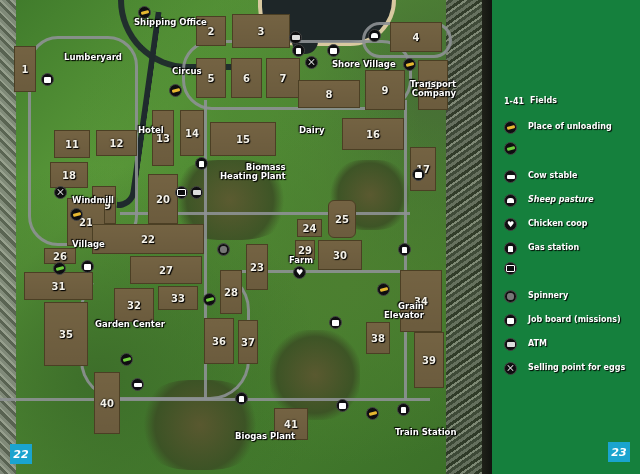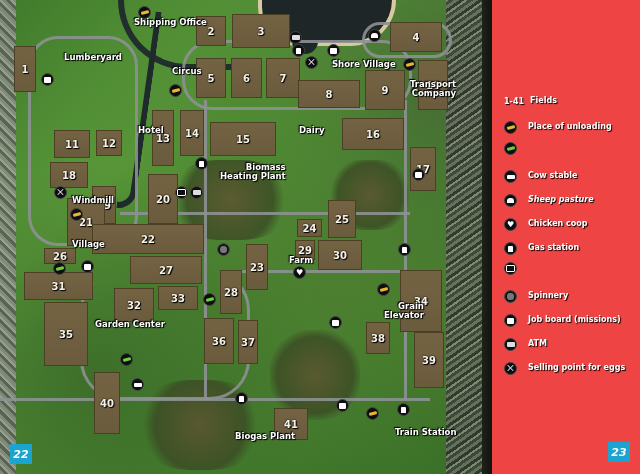--- a/index.html
+++ b/index.html
@@ -57,21 +57,21 @@
   .marker.chicken::after { content:"\2665"; color:#fff; font-size:8px; }
   .marker.equip::after { content:""; width:7px; height:5px; border:1px solid #fff; border-radius:1px; }
   .marker.atm::after { content:""; width:8px; height:5px; background:#ddd; border-radius:1px; }
   .marker.eggs::after { content:"\2A09"; color:#fff; font-size:8px; }
 
   #title-bar { position:absolute; left:0; top:24px; width:110px; height:19px; background:#232228; display:flex; align-items:center; padding-left:28px; }
   #title-bar span { color:#fff; font: italic bold 11px "DejaVu Sans", sans-serif; letter-spacing:-.3px; }
 
   .page-num { position:absolute; width:22px; height:20px; background:#1aa4cf; color:#fff; font: italic bold 11px "DejaVu Sans", sans-serif; display:flex; align-items:center; justify-content:center; }
 
-  #legend { position:absolute; left:492px; top:0; width:148px; height:474px; background:#ef4444; }
+  #legend { position:absolute; left:492px; top:0; width:148px; height:474px; background:#15803d; }
   .leg-row { position:absolute; left:12px; display:flex; align-items:center; }
   .leg-row .marker { position:static; margin-right:11px; flex:none; }
   .leg-text { color:#fff; font: bold 8px "DejaVu Sans", sans-serif; line-height:1.1; text-shadow: 1px 1px 1px #000; }
   .leg-key { color:#fff; font: bold 8px "DejaVu Sans", sans-serif; margin-right:6px; text-shadow: 1px 1px 1px #000; }
 </style>
 </head>
 <body>
 
 <div id="map">
   <div class="rock-left"></div>
@@ -124,21 +124,21 @@
       </div>
       <div class="field" style="left: 365px; top: 70px; width: 40px; height: 40px;">
         <span>9</span>
       </div>
       <div class="field" style="left: 418px; top: 60px; width: 30px; height: 50px;">
         <span>10</span>
       </div>
       <div class="field" style="left: 54px; top: 130px; width: 36px; height: 28px;">
         <span>11</span>
       </div>
-      <div class="field" style="left: 96px; top: 130px; width: 26px; height: 26px;">
+      <div class="field" style="left: 96px; top: 130px; width: 41px; height: 26px;">
         <span>12</span>
       </div>
       <div class="field" style="left: 152px; top: 110px; width: 22px; height: 56px;">
         <span>13</span>
       </div>
       <div class="field" style="left: 180px; top: 110px; width: 24px; height: 46px;">
         <span>14</span>
       </div>
       <div class="field" style="left: 210px; top: 122px; width: 66px; height: 34px;">
         <span>15</span>
@@ -163,21 +163,21 @@
       </div>
       <div class="field" style="left: 92px; top: 224px; width: 112px; height: 30px;">
         <span>22</span>
       </div>
       <div class="field" style="left: 246px; top: 244px; width: 22px; height: 46px;">
         <span>23</span>
       </div>
       <div class="field" style="left: 297px; top: 219px; width: 25px; height: 18px;">
         <span>24</span>
       </div>
-      <div class="field" style="left: 328px; top: 200px; width: 28px; height: 38px;">
+      <div class="field" style="left: 328px; top: 200px; width: 28px; height: 38px; border-radius: 6px;">
         <span>25</span>
       </div>
       <div class="field" style="left: 44px; top: 248px; width: 32px; height: 16px;">
         <span>26</span>
       </div>
       <div class="field" style="left: 130px; top: 256px; width: 72px; height: 28px;">
         <span>27</span>
       </div>
       <div class="field" style="left: 220px; top: 270px; width: 22px; height: 44px;">
         <span>28</span>

